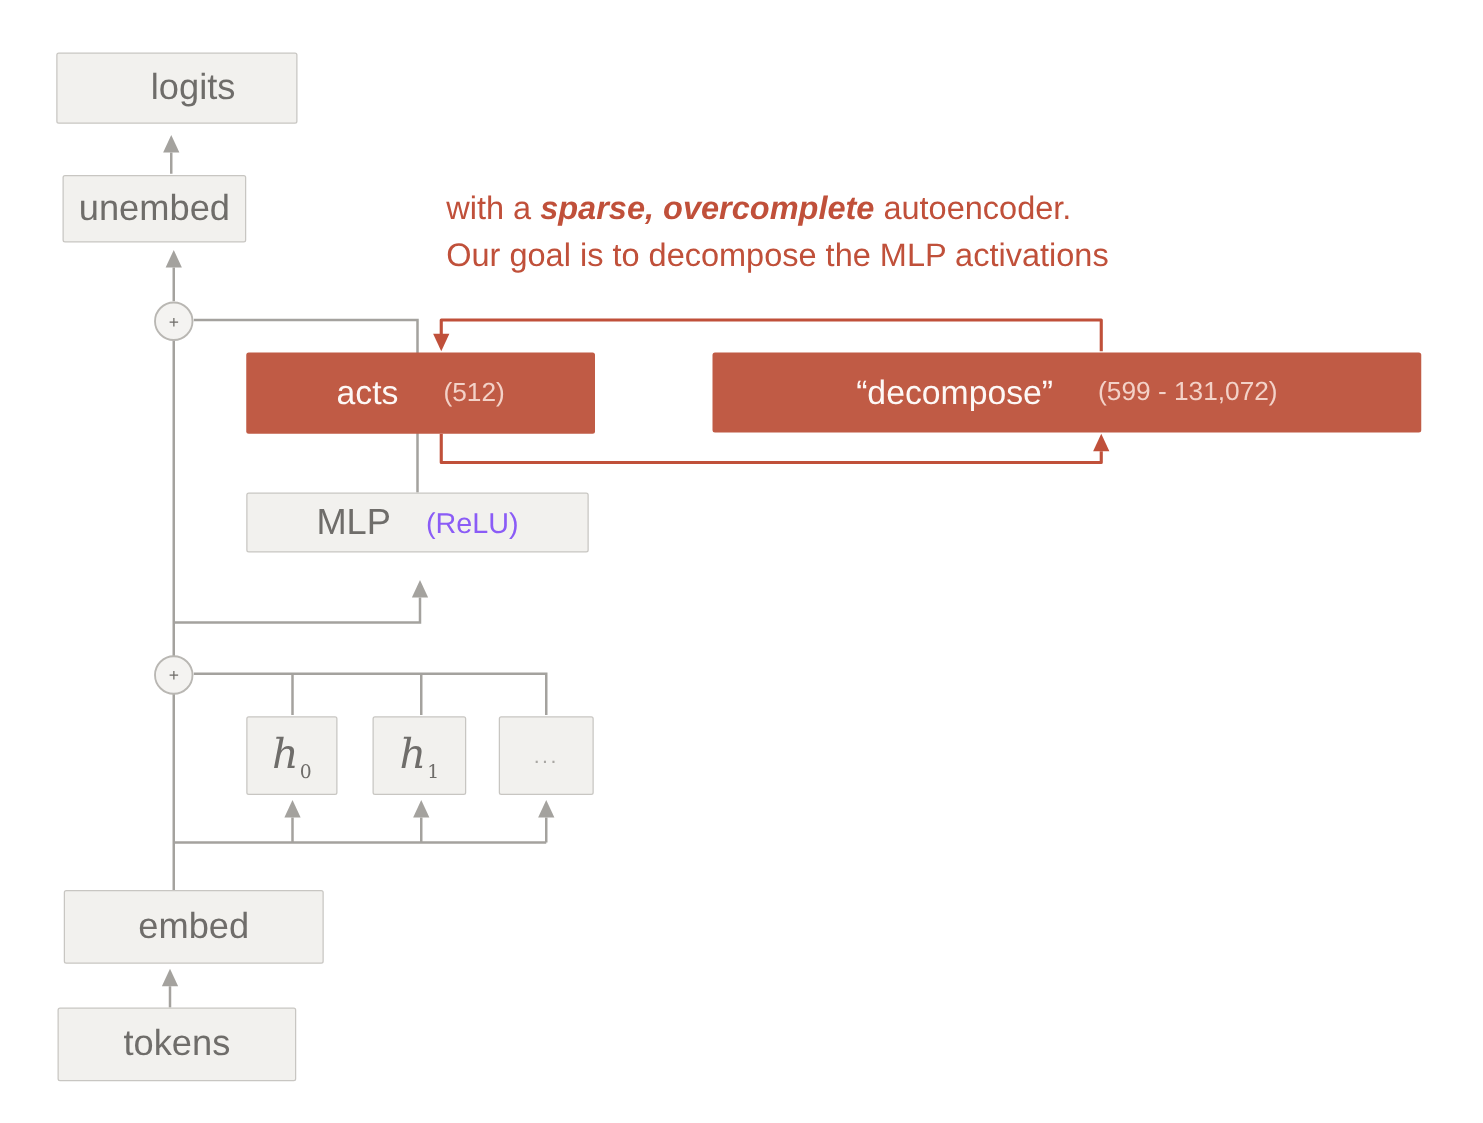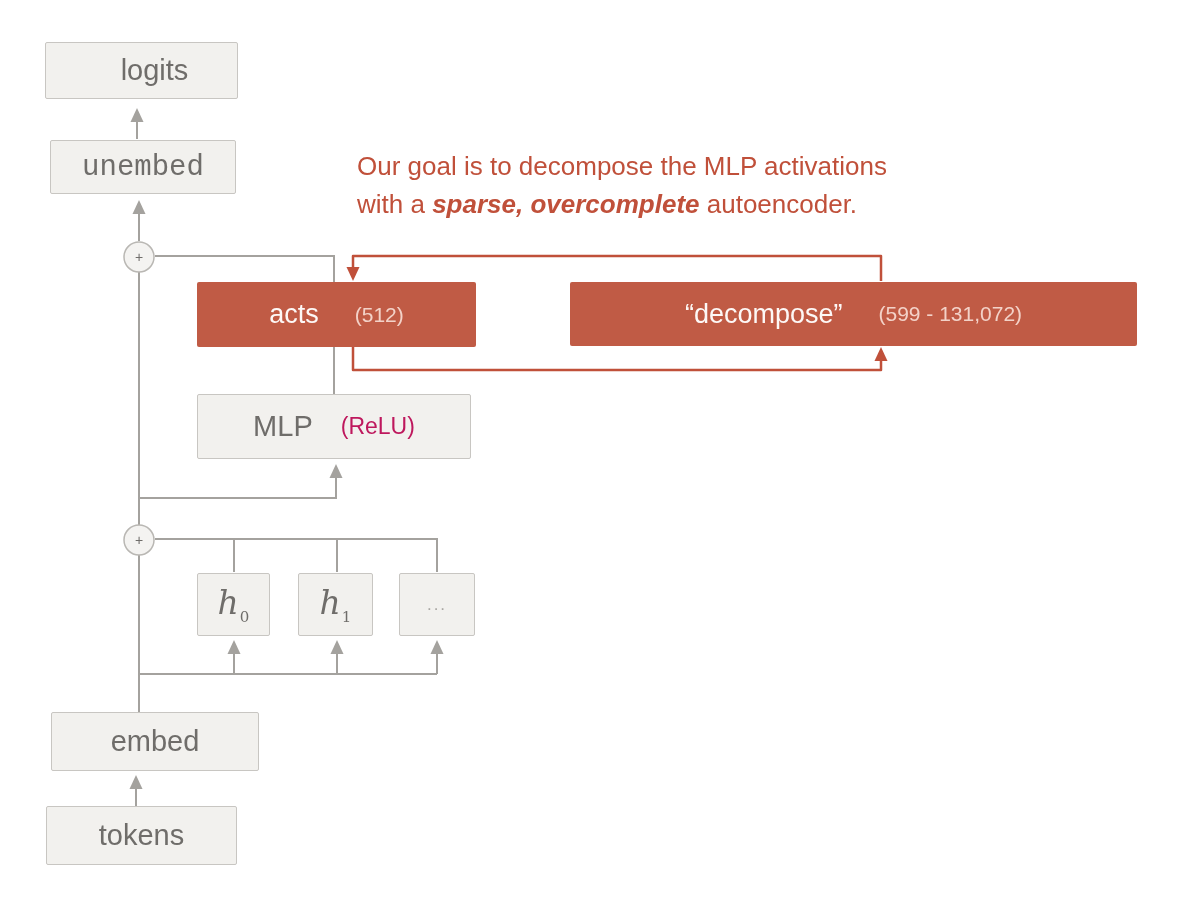--- a/index.html
+++ b/index.html
@@ -19,21 +19,21 @@
     box-sizing: border-box;
     background: #f2f1ee;
     border: 1px solid #c8c6c2;
     border-radius: 2px;
     display: flex;
     align-items: center;
     justify-content: center;
     color: #6f6d6a;
     font-size: 29px;
   }
-  .node .sublabel { font-size: 23px; color: #be185d; margin-left: 28px; }
+  .node .sublabel { font-size: 23px; color: #8b5cf6; margin-left: 28px; }
 
   
   .red-node {
     position: absolute;
     box-sizing: border-box;
     background: #c05b45;
     border-radius: 2px;
     display: flex;
     align-items: center;
     justify-content: center;
@@ -122,35 +122,35 @@
       <circle cx="139" cy="257" r="15" fill="#f4f3f1" stroke="#b9b7b3" stroke-width="1.5"></circle>
       <text x="139" y="262" text-anchor="middle" font-size="14" fill="#6f6d6a">+</text>
     </g>
     <g>
       <circle cx="139" cy="540" r="15" fill="#f4f3f1" stroke="#b9b7b3" stroke-width="1.5"></circle>
       <text x="139" y="545" text-anchor="middle" font-size="14" fill="#6f6d6a">+</text>
     </g>
   </svg>
 
   <div class="annotation">
-    <div>Our goal is to decompose the MLP activations</div>
     <div>
       <span>with a </span><span class="emph">sparse, overcomplete</span><span> autoencoder.</span>
     </div>
+    <div>Our goal is to decompose the MLP activations</div>
   </div>
 
   <div class="node" style="left:45px; top:42px; width:193px; height:57px;padding-left:26px;">
     <span>logits</span>
   </div>
 
-  <div class="node" style="left:50px; top:140px; width:186px; height:54px;font-family:Liberation Mono, monospace;">
+  <div class="node" style="left:50px; top:140px; width:147px; height:54px;">
     <span>unembed</span>
   </div>
 
-  <div class="node" style="left:197px; top:394px; width:274px; height:65px;">
+  <div class="node" style="left:197px; top:394px; width:274px; height:48px;">
     <span>MLP</span>
     <span class="sublabel">(ReLU)</span>
   </div>
 
   <div class="node" style="left:197px; top:573px; width:73px; height:63px;">
     <span class="hvar"><i>h</i><sub>0</sub></span>
   </div>
 
   <div class="node" style="left:298px; top:573px; width:75px; height:63px;">
     <span class="hvar"><i>h</i><sub>1</sub></span>

